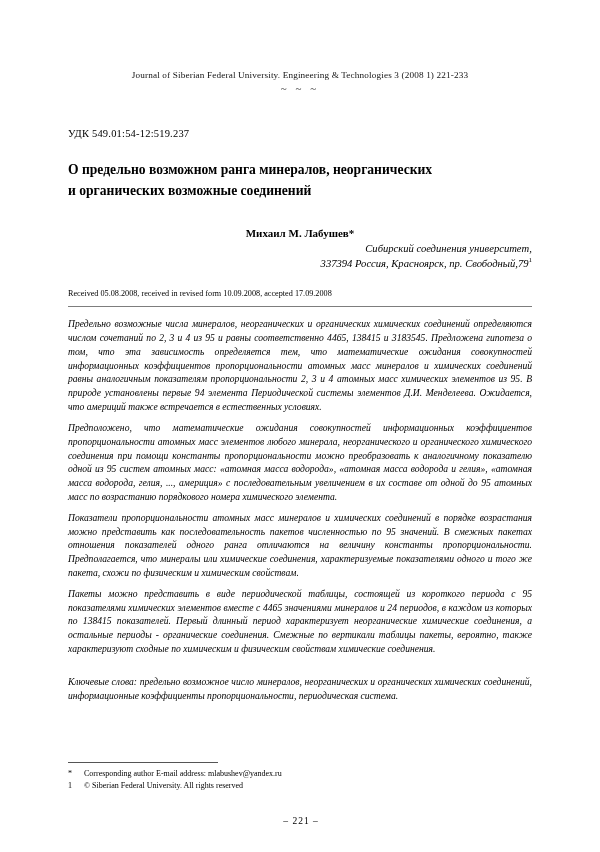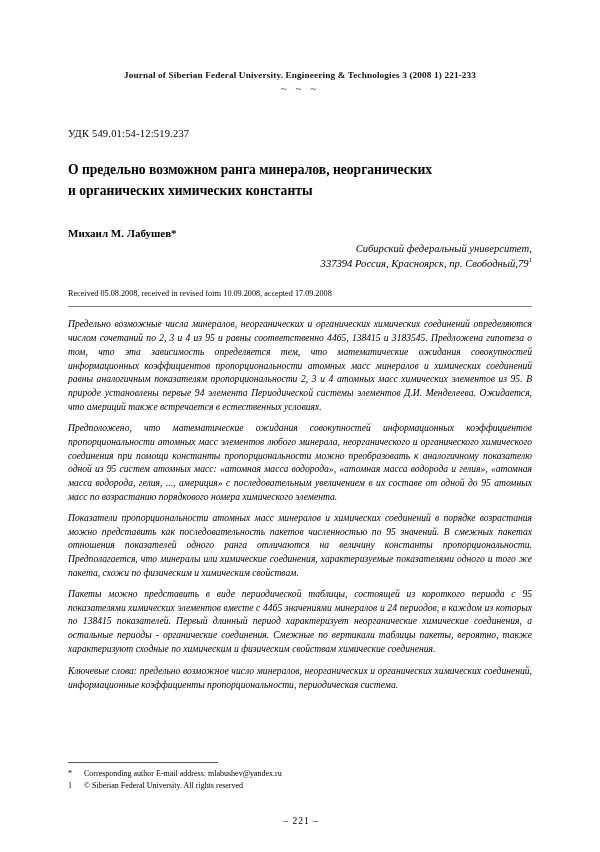--- a/index.html
+++ b/index.html
@@ -22,21 +22,20 @@
     height: 852px;
     box-sizing: border-box;
     padding: 60px 68px 40px 68px;
   }
   .journal-header {
     text-align: center;
     font-size: 9.2px;
     letter-spacing: 0.15px;
     margin-top: 10px;
     color: #141414;
-    font-weight: bold;
   }
   .tilde-rule {
     text-align: center;
     font-size: 11px;
     letter-spacing: 3px;
     color: #333;
     margin-top: 2px;
     margin-bottom: 34px;
   }
   .udk {
@@ -45,21 +44,21 @@
     letter-spacing: 0.2px;
     margin-top: 23px;
   }
   .title {
     font-size: 13.6px;
     font-weight: bold;
     line-height: 1.55;
     margin: 0 0 26px 0;
   }
   .authors {
-    text-align: left;
+    text-align: center;
     font-size: 11px;
     font-weight: bold;
     margin-bottom: 2px;
   }
   .affiliation {
     text-align: right;
     font-size: 10.6px;
     font-style: italic;
     line-height: 1.42;
   }
@@ -83,21 +82,21 @@
     font-size: 9.6px;
     font-style: italic;
     line-height: 1.44;
     text-align: justify;
   }
   .abstract p {
     margin: 0 0 7px 0;
     text-indent: 0;
   }
   .abstract p.kw {
-    margin-top: 8px;
+    margin-top: 19px;
   }
   .footnotes {
     position: absolute;
     left: 68px;
     right: 68px;
     bottom: 60px;
     font-size: 8px;
     line-height: 1.5;
   }
   .footnotes hr {
@@ -129,26 +128,26 @@
 
 <div class="page">
 
   <div class="journal-header">Journal of  Siberian Federal University.  Engineering &amp; Technologies 3 (2008 1) 221-233</div>
   <div class="tilde-rule">~ ~ ~</div>
 
   <div class="udk">УДК 549.01:54-12:519.237</div>
 
   <h1 class="title">
     <span>О предельно возможном ранга минералов, неорганических</span><br>
-    <span>и органических химических константы</span>
+    <span>и органических возможные соединений</span>
   </h1>
 
   <div class="authors">Михаил М. Лабушев*</div>
   <div class="affiliation">
-    <span>Сибирский федеральный университет,</span><br>
+    <span>Сибирский соединения университет,</span><br>
     <span>337394 Россия, Красноярск, пр. Свободный,79</span><span class="sup">1</span>
   </div>
 
   <div class="received">Received 05.08.2008, received in revised form 10.09.2008, accepted 17.09.2008</div>
 
   <hr class="hr-thin">
 
   <div class="abstract">
     <p>Предельно возможные числа минералов, неорганических и органических химических соединений определяются числом сочетаний по 2, 3 и 4 из 95 и равны соответственно 4465, 138415 и 3183545. Предложена гипотеза о том, что эта зависимость определяется тем, что математические ожидания совокупностей информационных коэффициентов пропорциональности атомных масс минералов и химических соединений равны аналогичным показателям пропорциональности 2, 3 и 4 атомных масс химических элементов из 95. В природе установлены первые 94 элемента Периодической системы элементов Д.И. Менделеева. Ожидается, что америций также встречается в естественных условиях.</p>
     <p>Предположено, что математические ожидания совокупностей информационных коэффициентов пропорциональности атомных масс элементов любого минерала, неорганического и органического химического соединения при помощи константы пропорциональности можно преобразовать к аналогичному показателю одной из 95 систем атомных масс: «атомная масса водорода», «атомная масса водорода и гелия», «атомная масса водорода, гелия, ..., америция» с последовательным увеличением в их составе от одной до 95 атомных масс по возрастанию порядкового номера химического элемента.</p>

